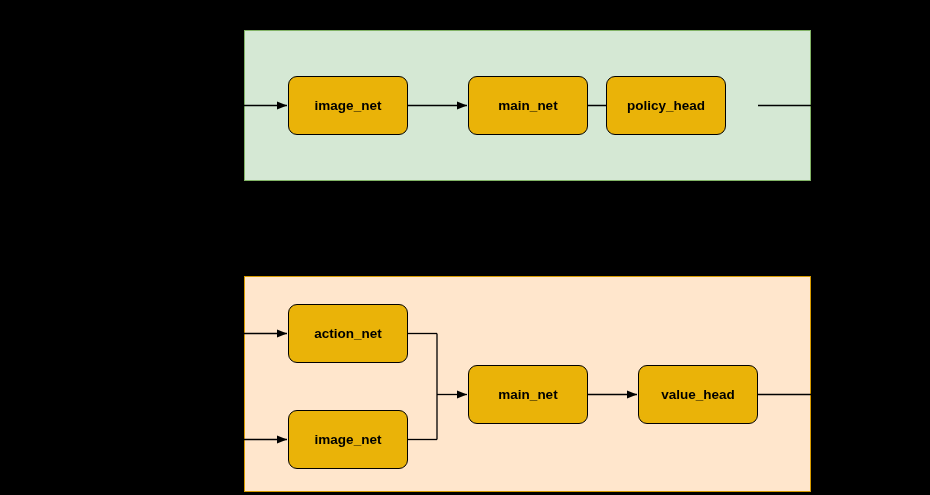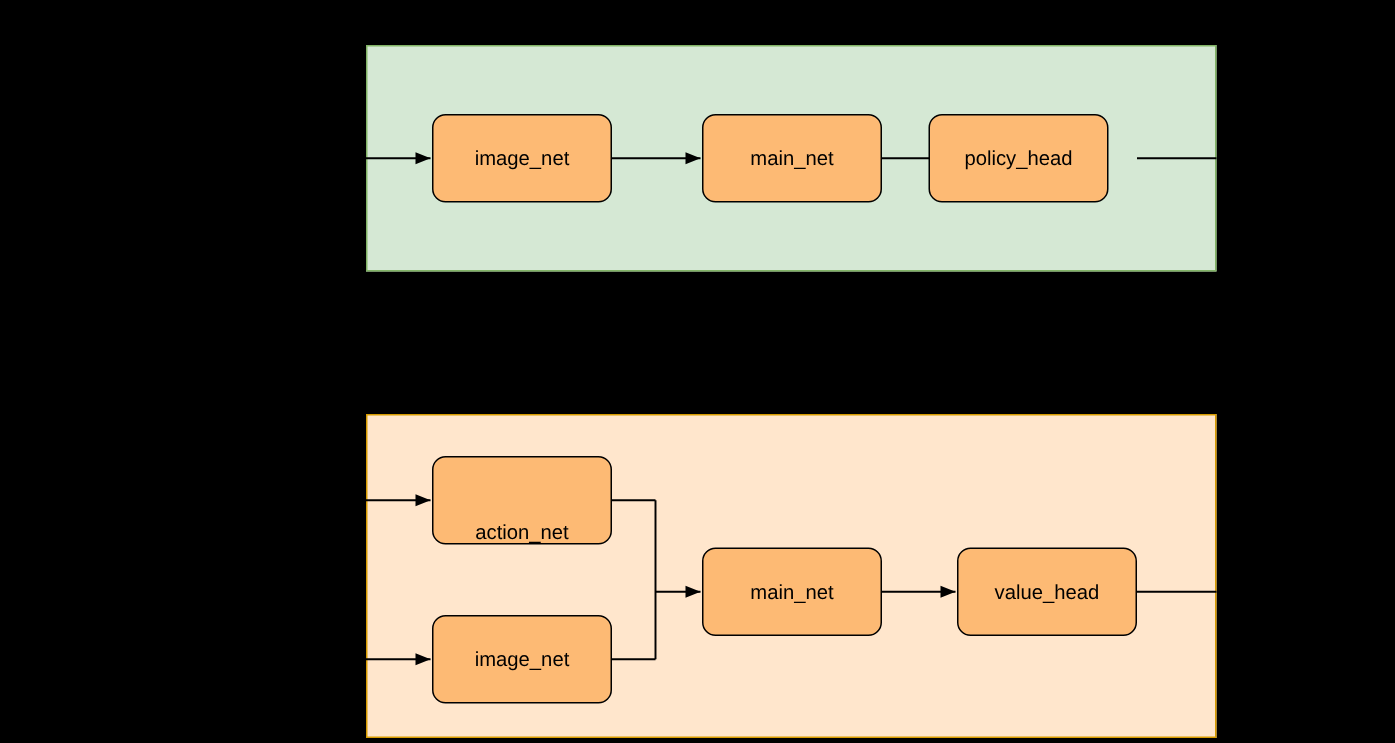--- a/index.html
+++ b/index.html
@@ -39,34 +39,35 @@
     pointer-events: none;
   }
   .connectors line {
     stroke: #000000;
     stroke-width: 1.3;
   }
   .node {
     position: absolute;
     box-sizing: border-box;
     width: 120px; height: 59px;
-    background: #fdba74;
+    background: #eab308;
     border: 1px solid #000000;
     border-radius: 9px;
     display: flex;
     align-items: center;
     justify-content: center;
     font-size: 13.5px;
     color: #000000;
     white-space: nowrap;
+    font-weight: bold;
   }
   .node.pn-image  { left: 288px; top: 76px; }
   .node.pn-main   { left: 468px; top: 76px; }
-  .node.pn-policy { left: 619px; top: 76px; }
-  .node.vn-action { left: 288px; top: 304px; align-items: flex-end; }
+  .node.pn-policy { left: 606px; top: 76px; }
+  .node.vn-action { left: 288px; top: 304px; }
   .node.vn-image  { left: 288px; top: 410px; }
   .node.vn-main   { left: 468px; top: 365px; }
   .node.vn-value  { left: 638px; top: 365px; justify-content: center; }
 </style>
 </head>
 <body>
 
 <div class="canvas">
 
   <div class="group green"></div>

